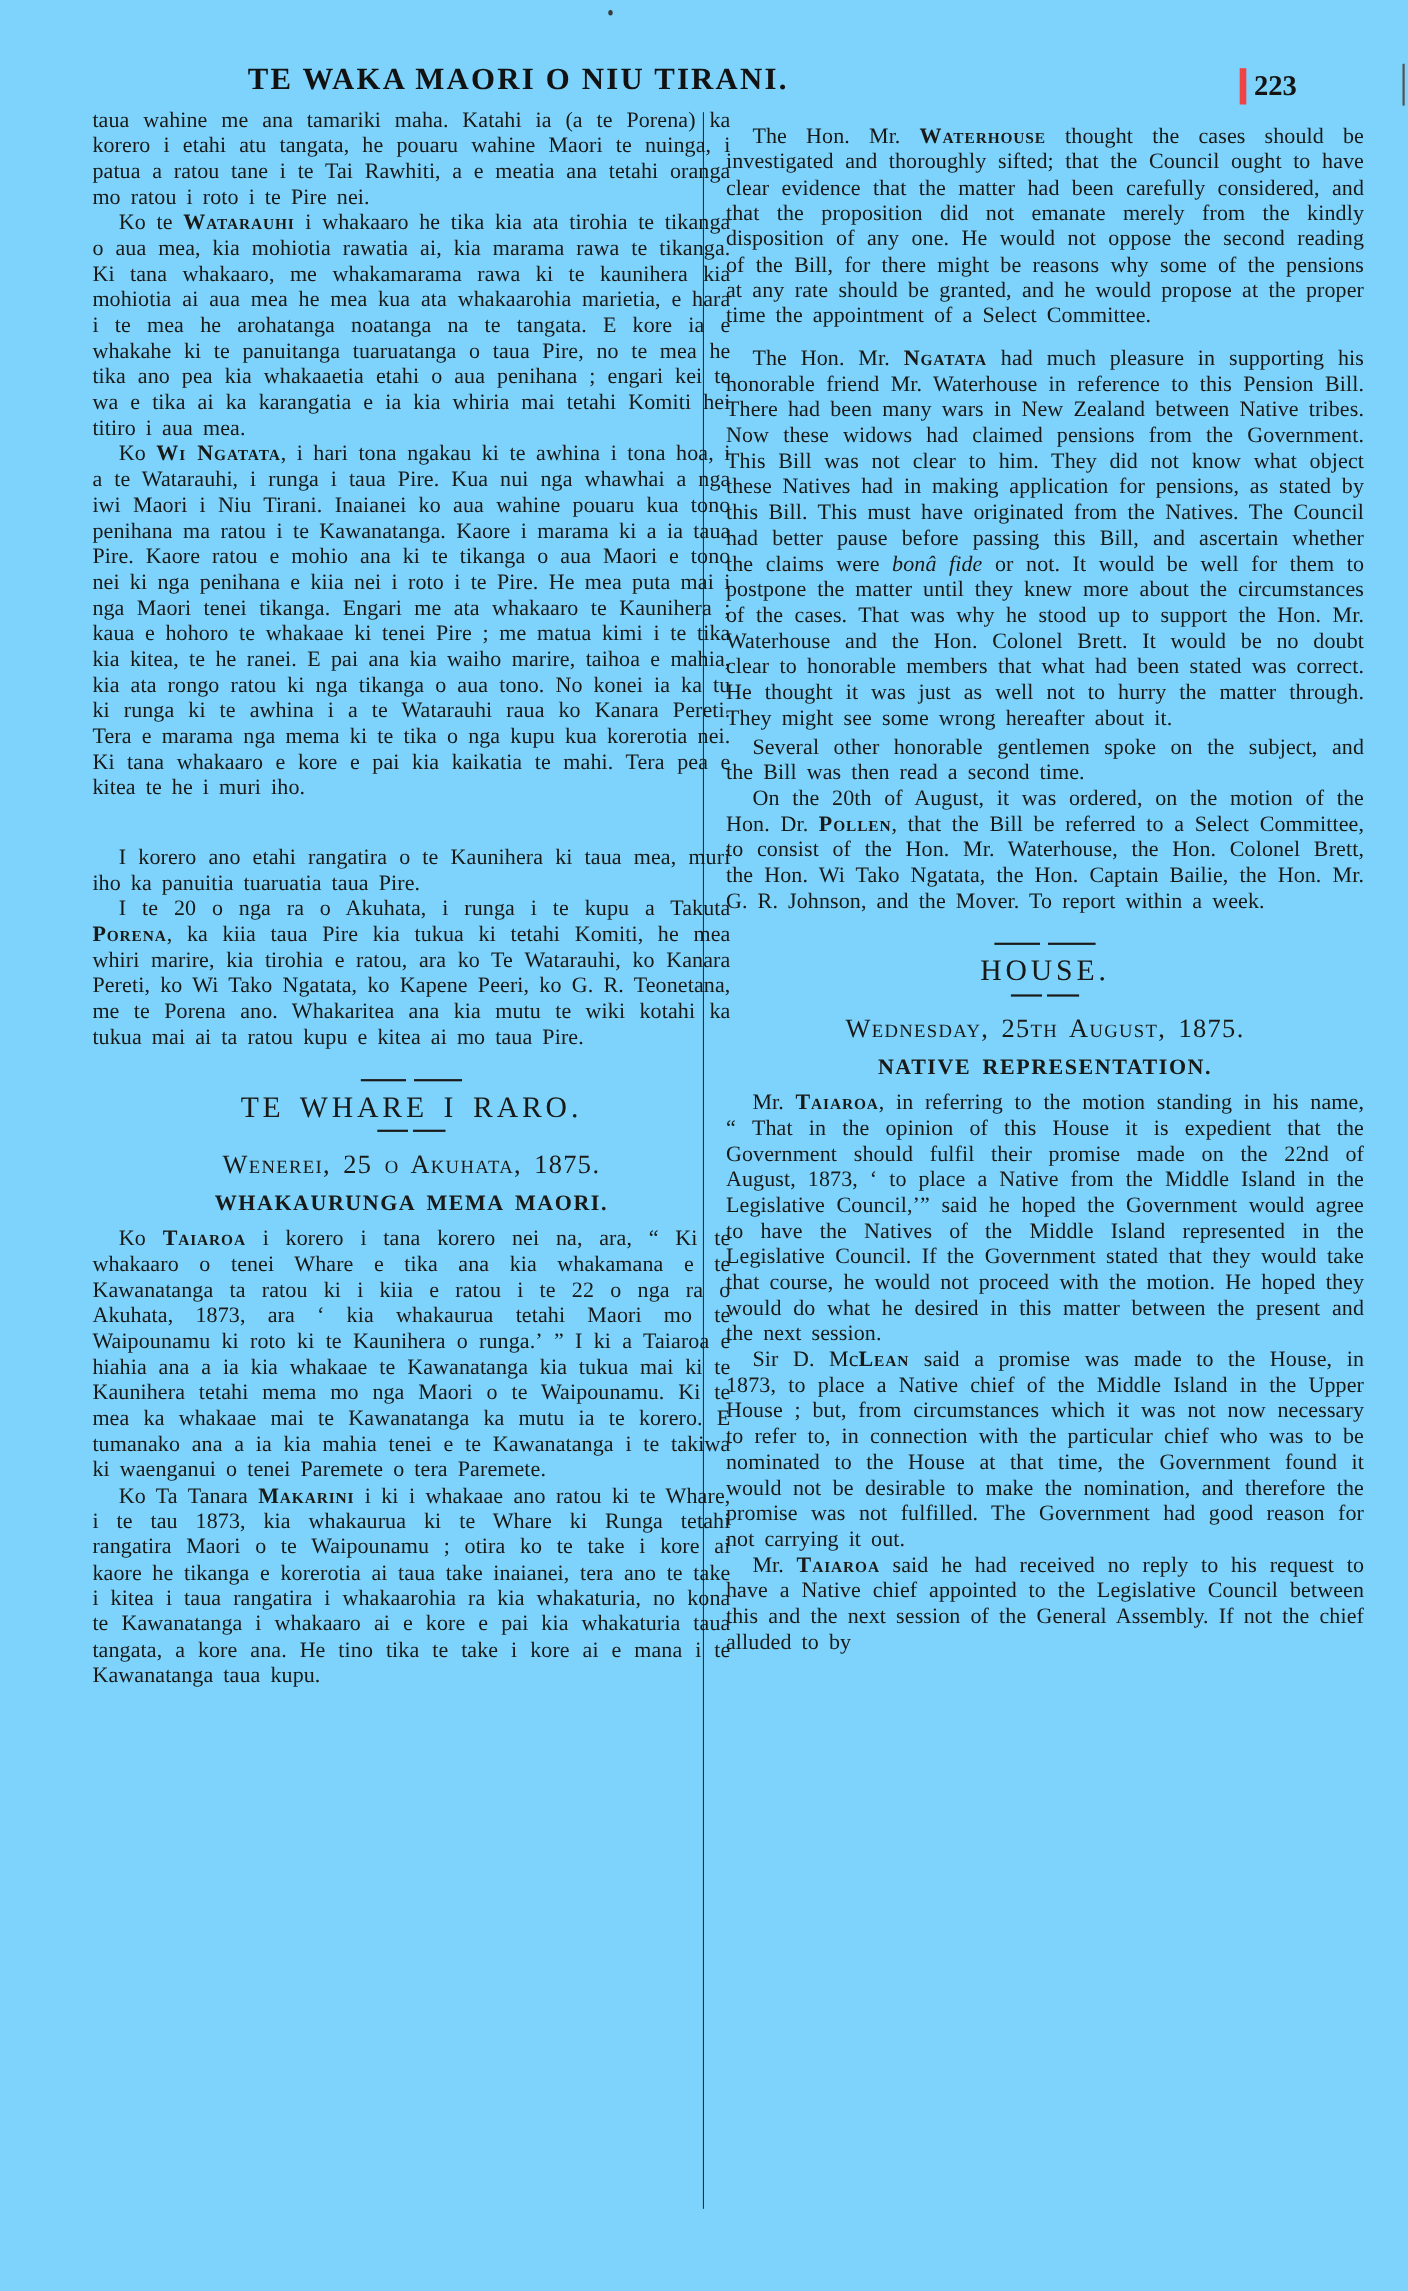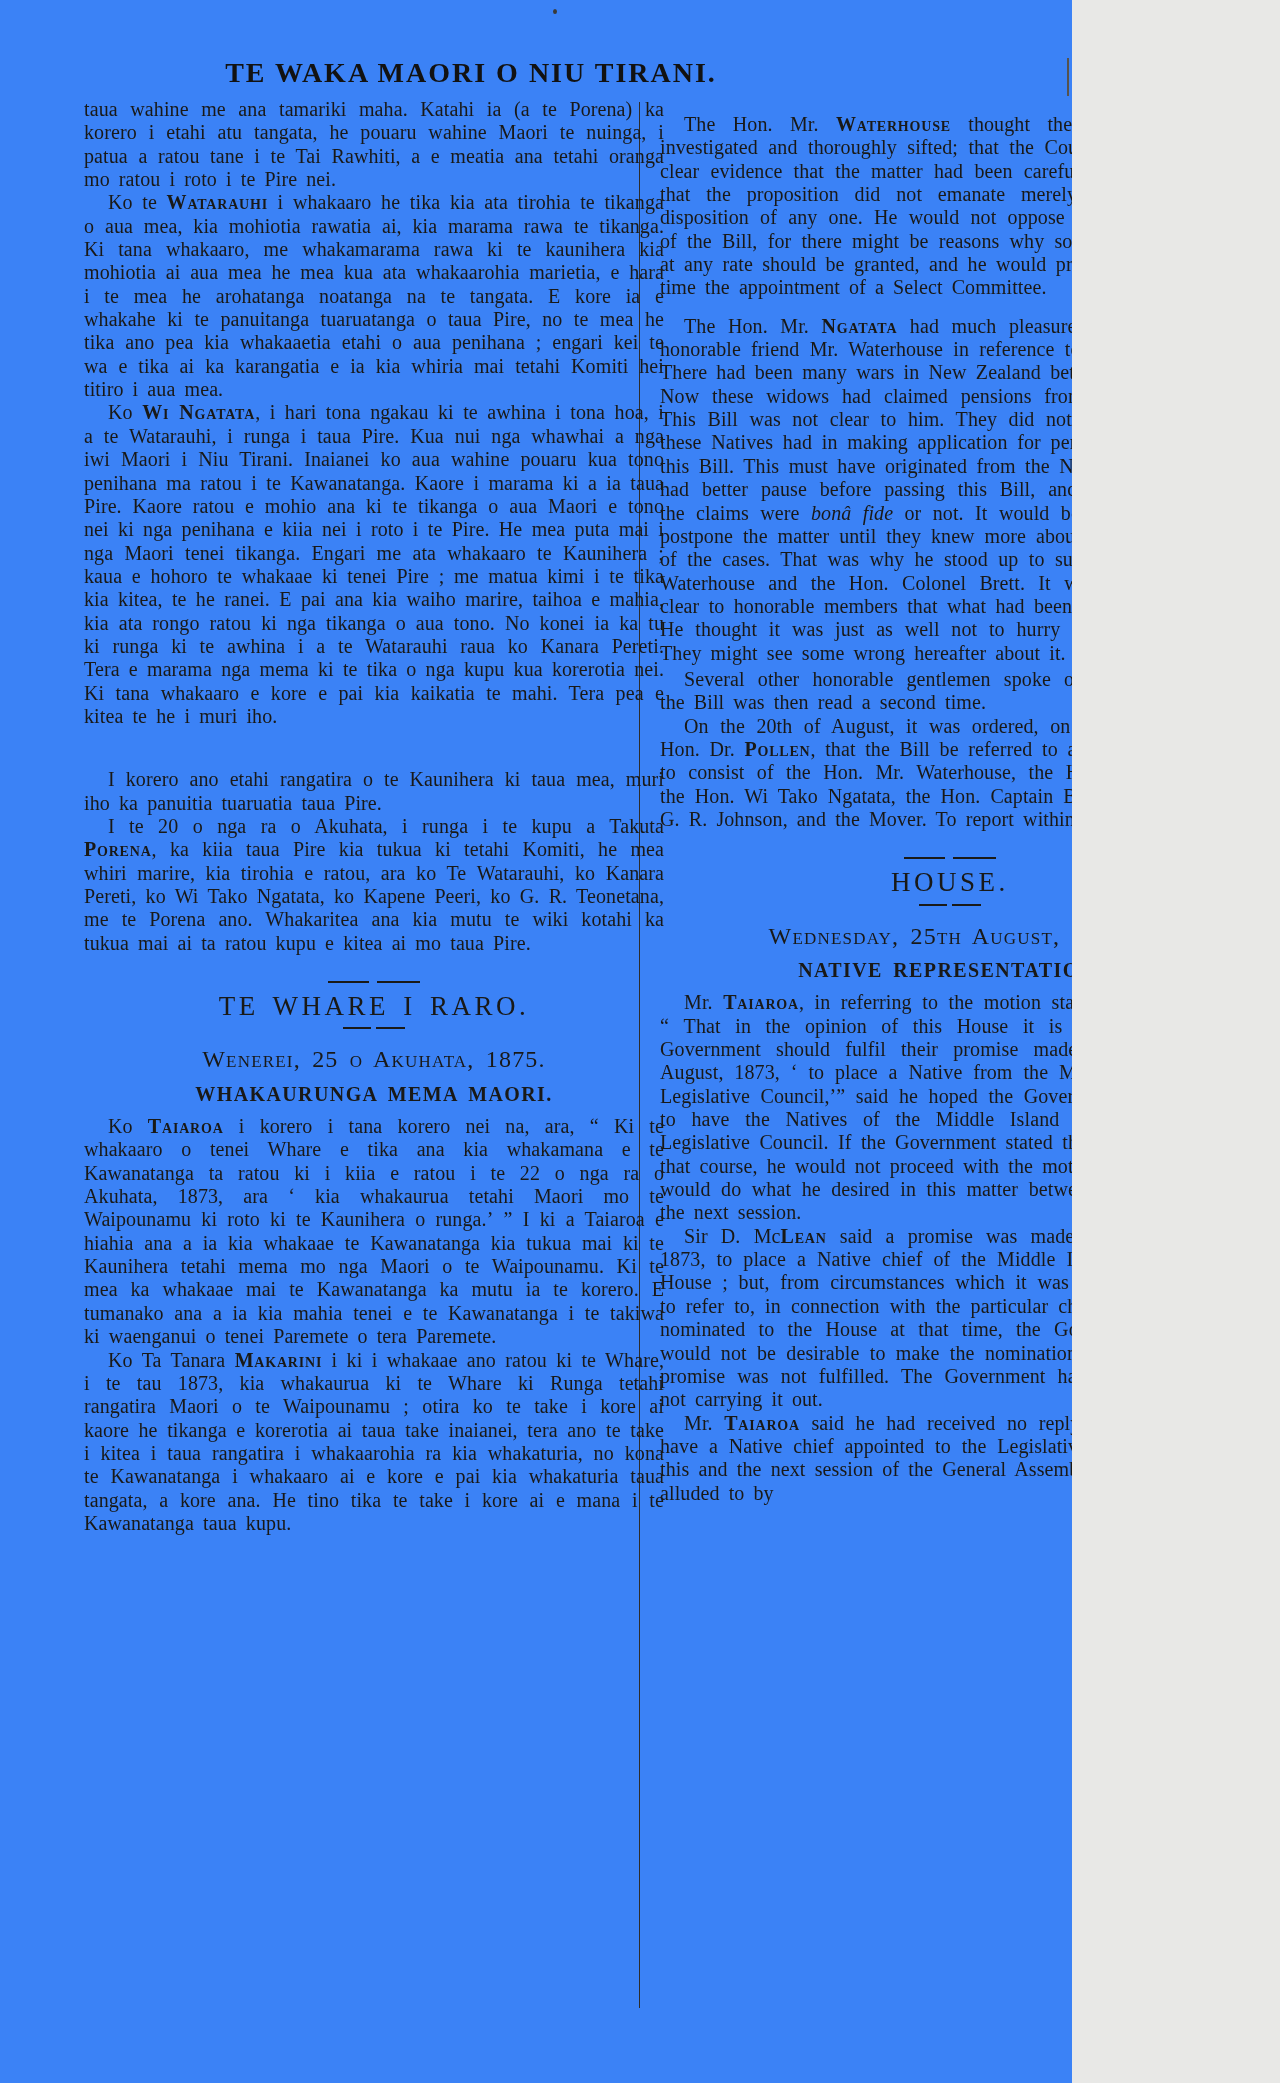--- a/index.html
+++ b/index.html
@@ -3,22 +3,22 @@
 <meta charset="utf-8">
 <style>
   html,body { margin:0; padding:0; }
   body {
     width:1280px; height:2083px;
     background:#e8e8e6;
     font-family:"Liberation Serif","DejaVu Serif",serif;
   }
   .page {
     position:relative;
-    width:1072px; height:2083px;
-    background:#3b82f6;
+    width:1280px; height:2083px;
+    background:#7dd3fc;
     overflow:hidden;
     color:#161616;
   }
   .masthead {
     position:absolute; top:57px; left:471px;
     transform:translateX(-50%);
     font-size:28px; font-weight:700;
     letter-spacing:2px; white-space:nowrap;
     color:#121212;
   }

